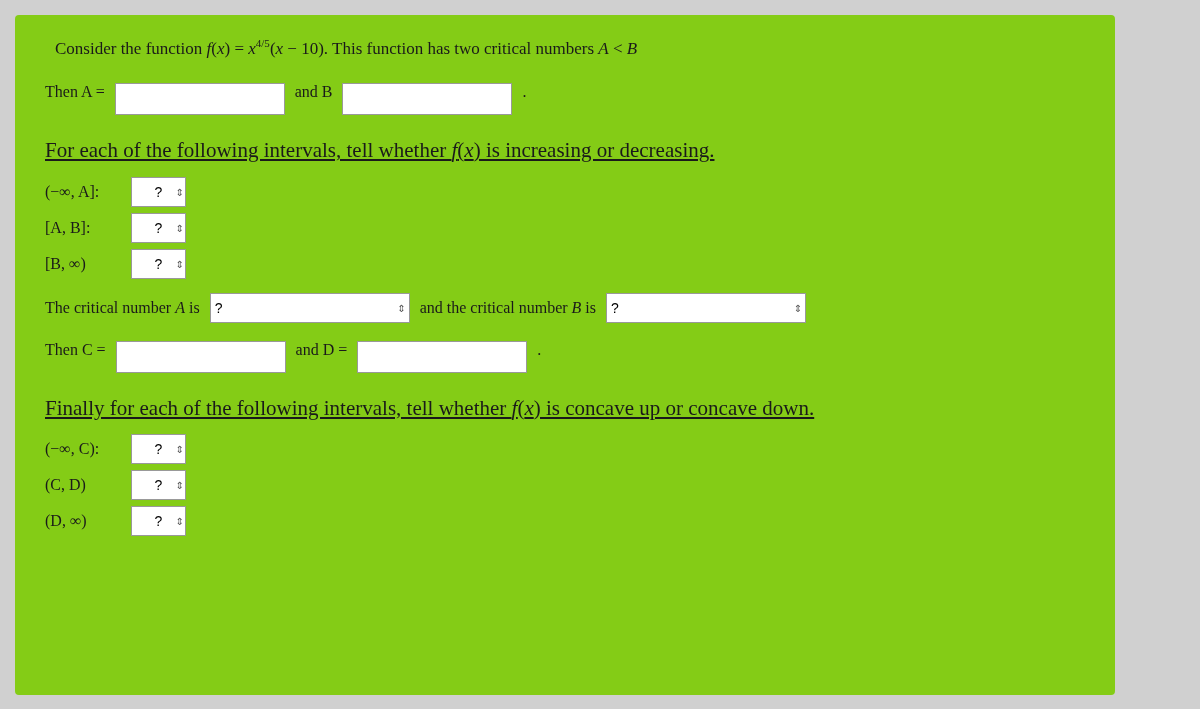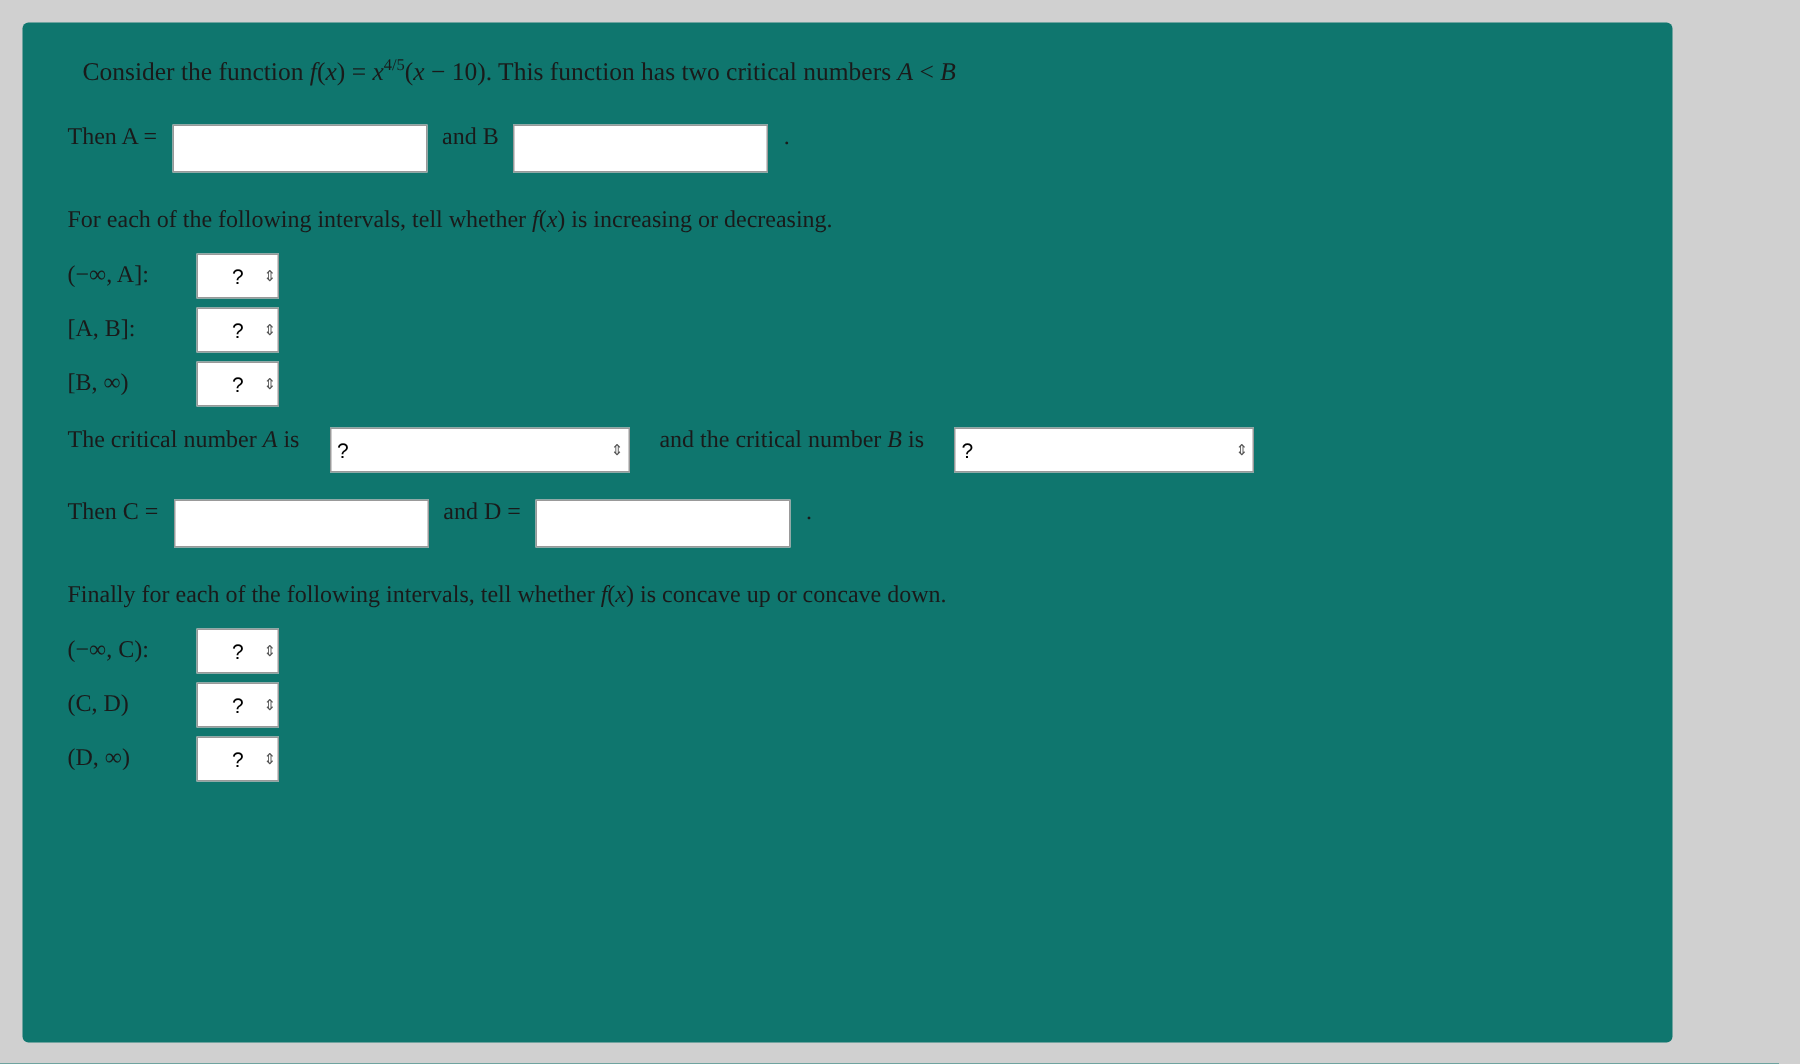--- a/index.html
+++ b/index.html
@@ -15,21 +15,21 @@
       color: #1a1a1a;
       width: 1200px;
       height: 709px;
       overflow: hidden;
       display: flex;
       align-items: flex-start;
       justify-content: flex-start;
     }
 
     .page-container {
-      background-color: #0f766e;
+      background-color: #84cc16;
       width: 1100px;
       min-height: 680px;
       margin: 15px 15px;
       padding: 20px 30px 30px 30px;
       border-radius: 4px;
     }
 
     .problem-header {
       font-size: 17px;
       line-height: 1.5;
@@ -60,23 +60,24 @@
       border: 1px solid #999;
       background-color: #ffffff;
       height: 32px;
       width: 170px;
       padding: 4px 6px;
       font-size: 15px;
       outline: none;
     }
 
     .section-title {
-      font-size: 16px;
+      font-size: 21px;
       margin-bottom: 10px;
       line-height: 1.5;
+      text-decoration: underline;
     }
 
     .interval-row {
       display: flex;
       align-items: center;
       gap: 6px;
       margin-bottom: 6px;
     }
 
     .interval-label {
@@ -137,22 +138,22 @@
       right: 4px;
       top: 50%;
       transform: translateY(-50%);
       font-size: 10px;
       pointer-events: none;
       color: #555;
     }
 
     .critical-row {
       display: flex;
-      align-items: flex-start;
-      gap: 20px;
+      align-items: center;
+      gap: 10px;
       margin-bottom: 8px;
       flex-wrap: wrap;
     }
 
     .section-block {
       margin-bottom: 18px;
     }
 
     .period-dot {
       font-size: 16px;

